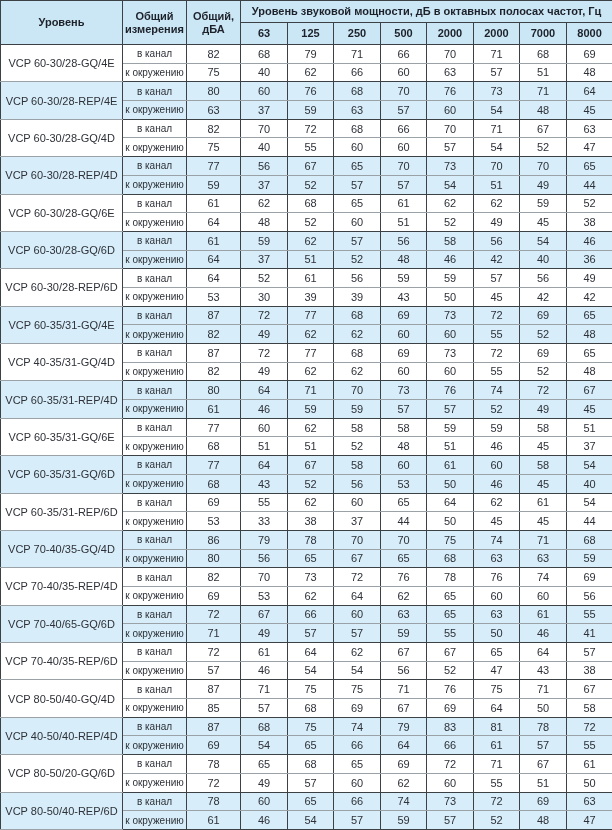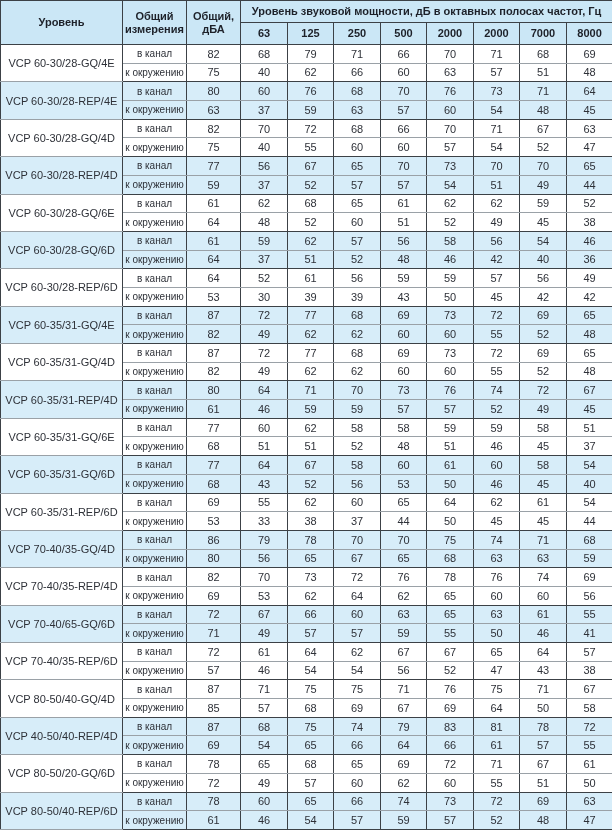--- a/index.html
+++ b/index.html
@@ -278,21 +278,21 @@
           <td>49</td>
           <td>62</td>
           <td>62</td>
           <td>60</td>
           <td>60</td>
           <td>55</td>
           <td>52</td>
           <td>48</td>
         </tr>
         <tr class="grp-plain row-a">
-          <td rowspan="2" class="model-cell">VCP 60-35/31-GQ/4D</td>
+          <td rowspan="2" class="model-cell">VCP 40-35/31-GQ/4D</td>
           <td class="zone-cell">в канал</td>
           <td>87</td>
           <td>72</td>
           <td>77</td>
           <td>68</td>
           <td>69</td>
           <td>73</td>
           <td>72</td>
           <td>69</td>
           <td>65</td>

